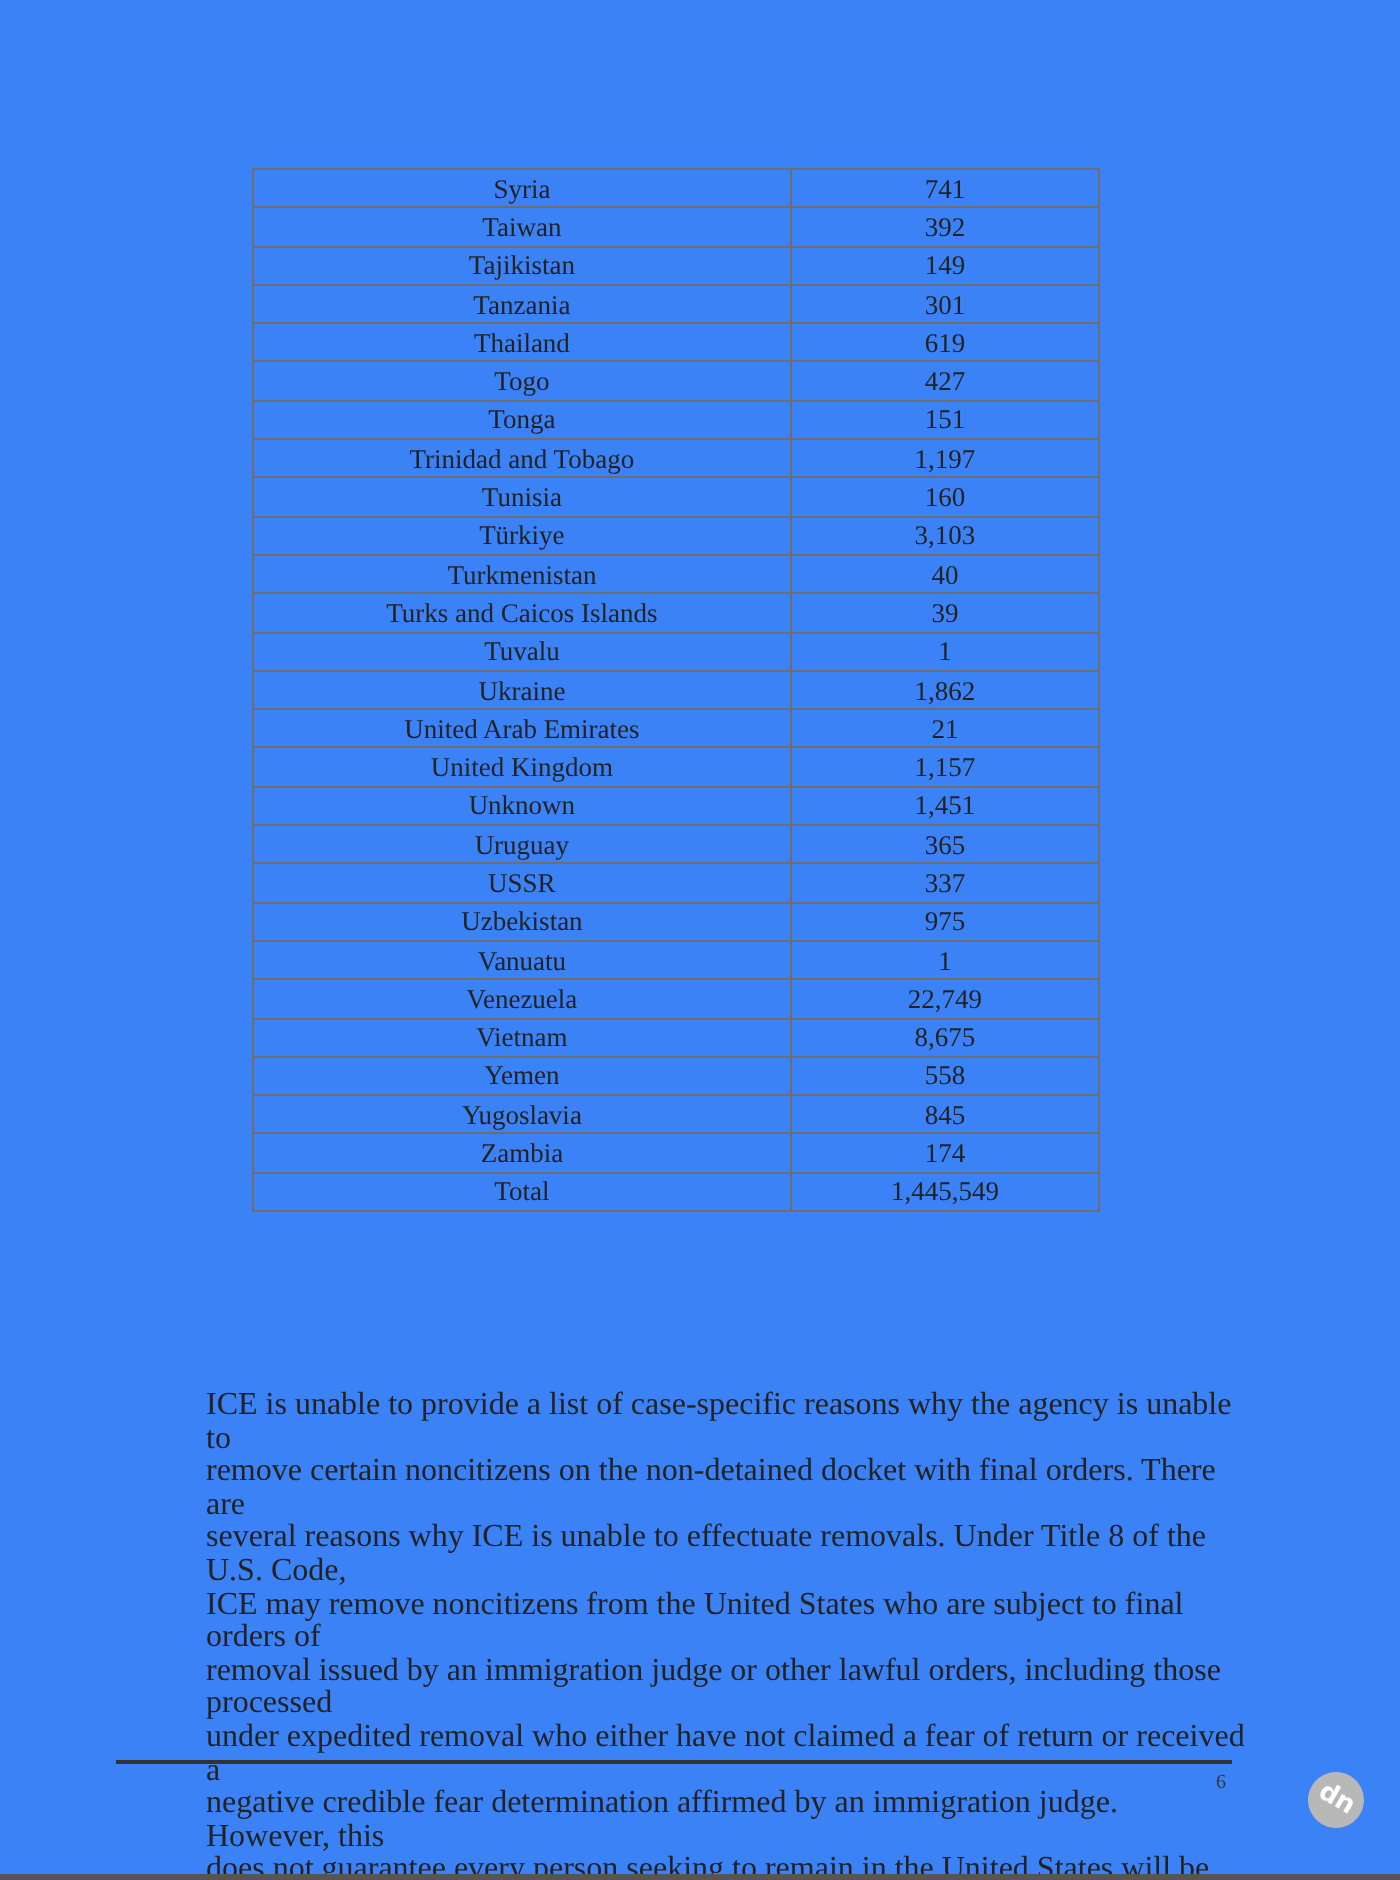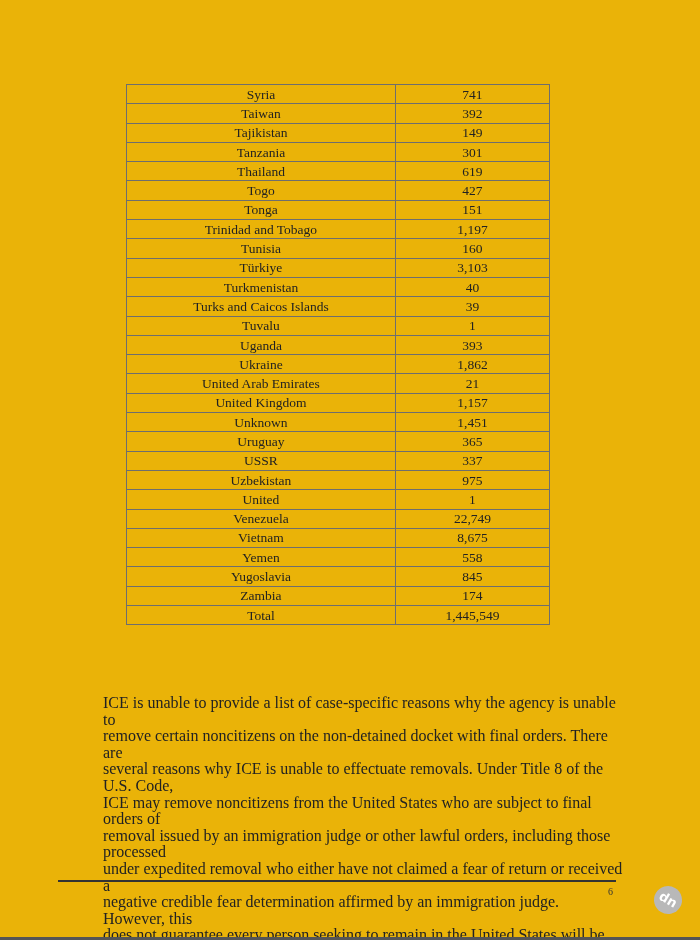--- a/index.html
+++ b/index.html
@@ -13,21 +13,21 @@
       position: relative;
       overflow: hidden;
       font-family: "Liberation Serif", "DejaVu Serif", serif;
       color: #1a1a1a;
     }
     .page {
       position: absolute;
       left: 0; top: 0;
       width: 700px;
       height: 937px;
-      background: #eab308;
+      background: #3b82f6;
     }
     .bottom-edge {
       position: absolute;
       left: 0; top: 937px;
       width: 700px; height: 3px;
       background: #555;
     }
     table.data-table {
       position: absolute;
       left: 126px;
@@ -145,24 +145,20 @@
         </tr>
         <tr>
           <td class="country">Turks and Caicos Islands</td>
           <td class="count">39</td>
         </tr>
         <tr>
           <td class="country">Tuvalu</td>
           <td class="count">1</td>
         </tr>
         <tr>
-          <td class="country">Uganda</td>
-          <td class="count">393</td>
-        </tr>
-        <tr>
           <td class="country">Ukraine</td>
           <td class="count">1,862</td>
         </tr>
         <tr>
           <td class="country">United Arab Emirates</td>
           <td class="count">21</td>
         </tr>
         <tr>
           <td class="country">United Kingdom</td>
           <td class="count">1,157</td>
@@ -177,21 +173,21 @@
         </tr>
         <tr>
           <td class="country">USSR</td>
           <td class="count">337</td>
         </tr>
         <tr>
           <td class="country">Uzbekistan</td>
           <td class="count">975</td>
         </tr>
         <tr>
-          <td class="country">United</td>
+          <td class="country">Vanuatu</td>
           <td class="count">1</td>
         </tr>
         <tr>
           <td class="country">Venezuela</td>
           <td class="count">22,749</td>
         </tr>
         <tr>
           <td class="country">Vietnam</td>
           <td class="count">8,675</td>
         </tr>

